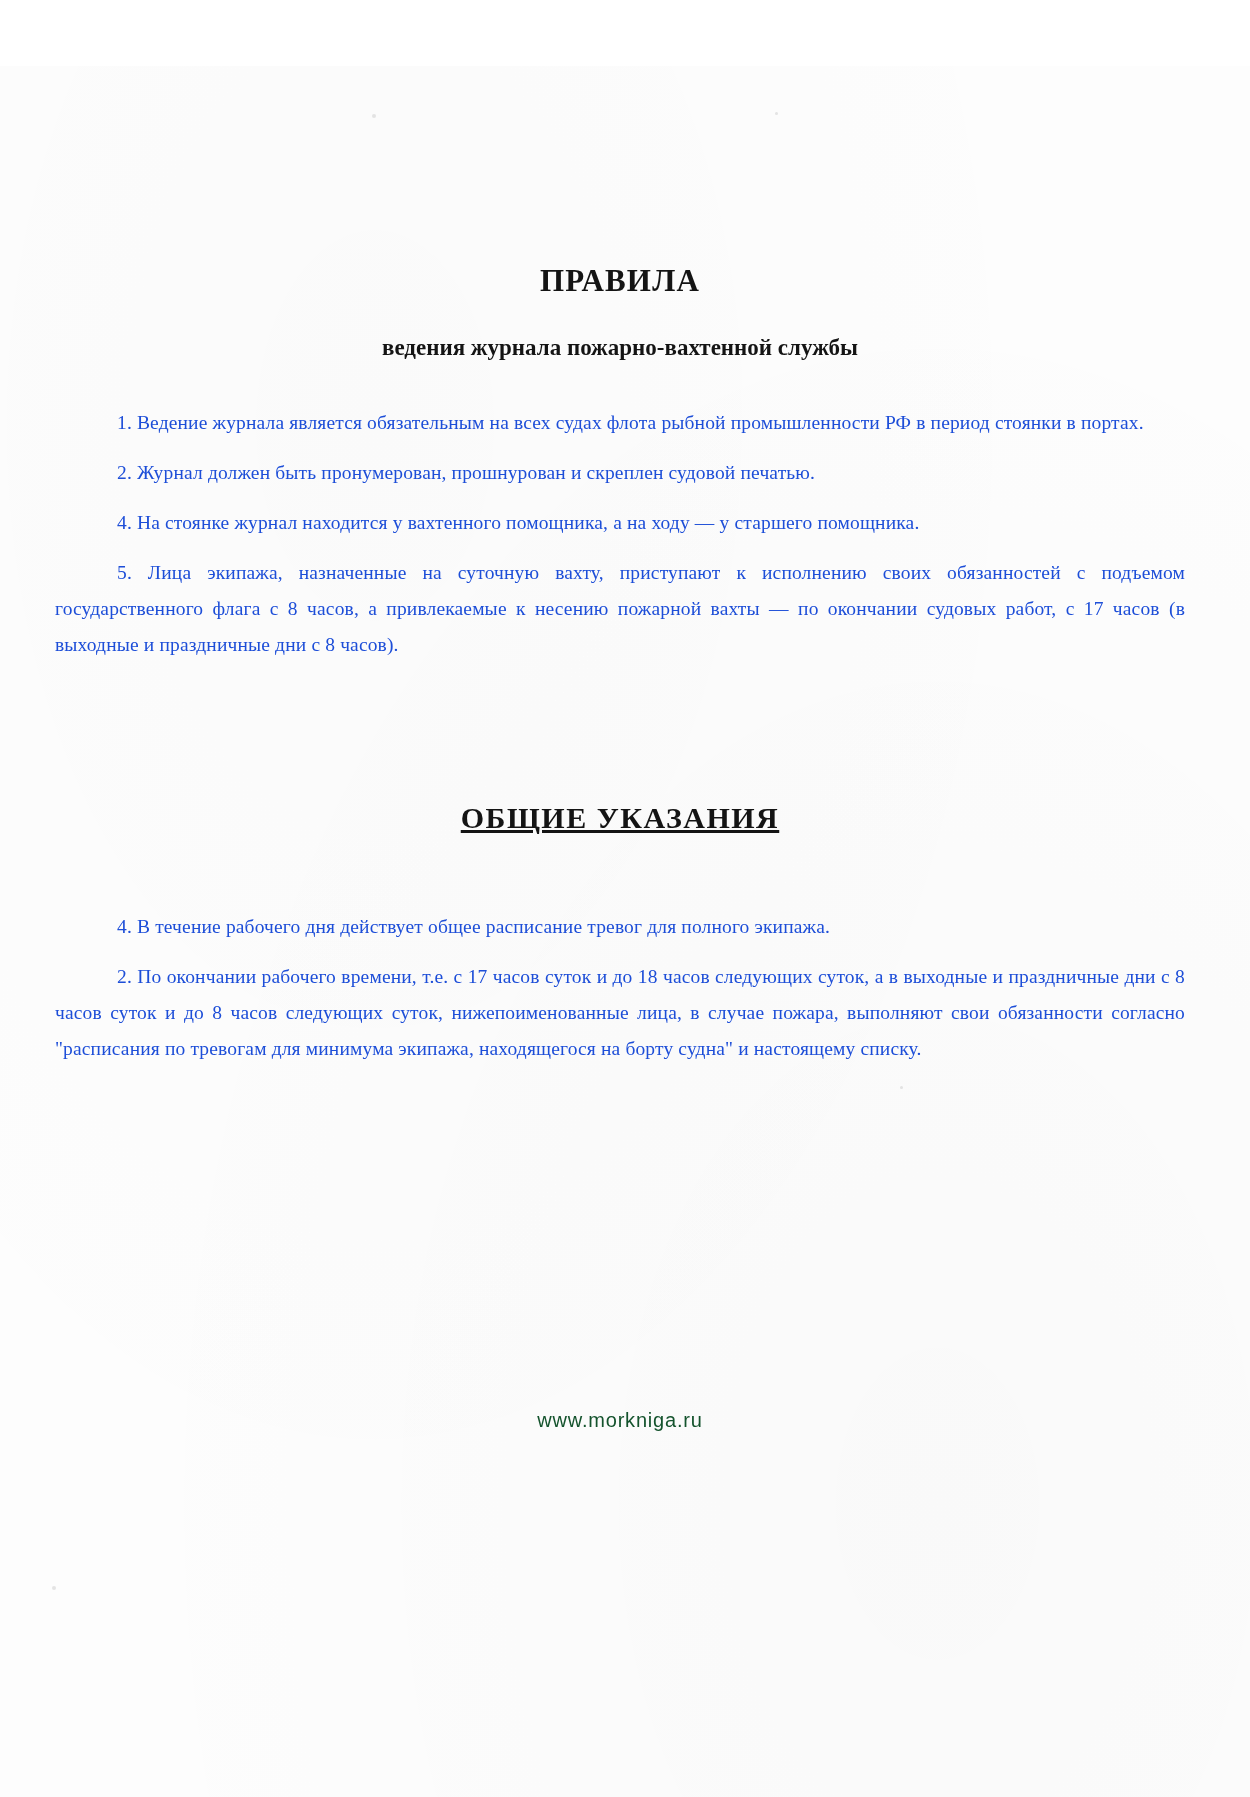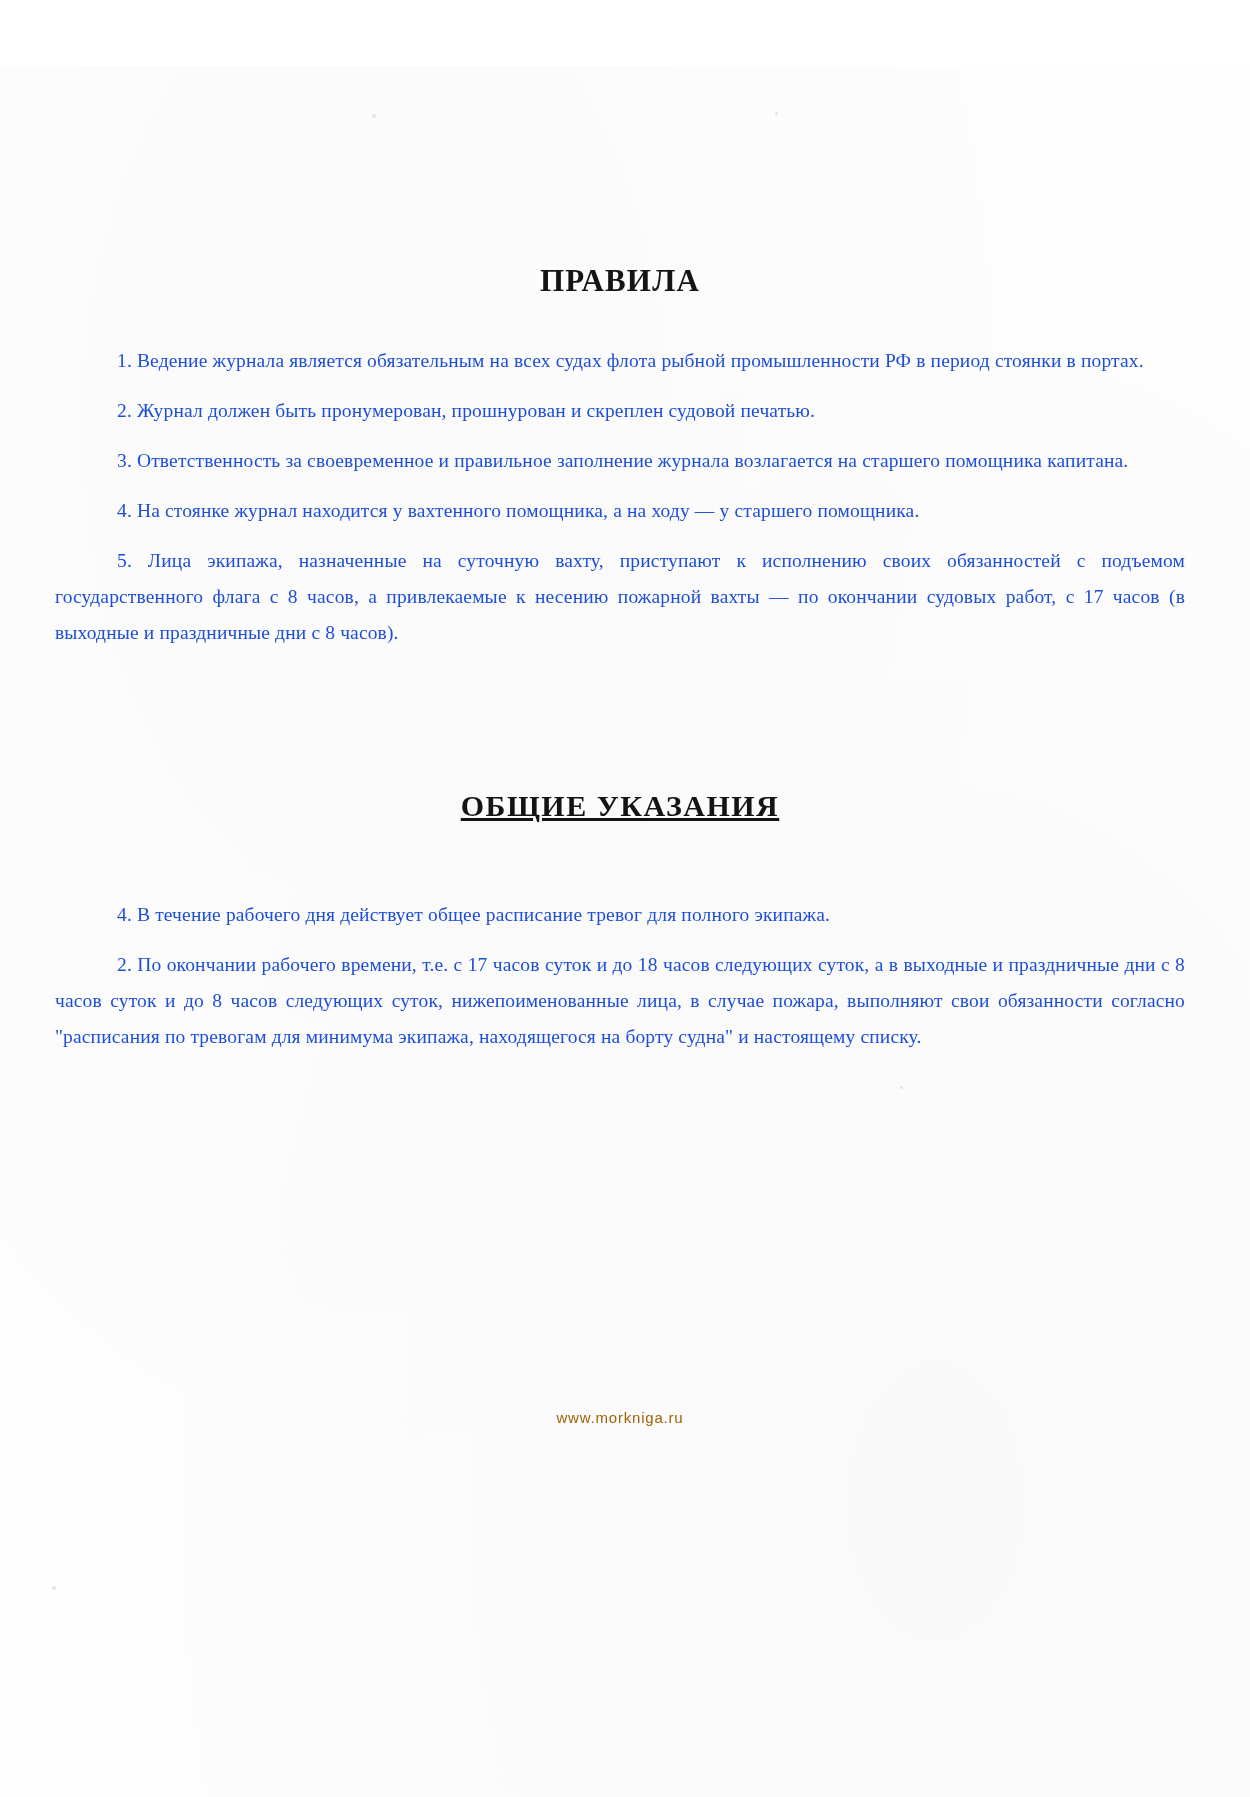--- a/index.html
+++ b/index.html
@@ -88,23 +88,23 @@
   .gap-mid {
     height: 74px;
   }
   .watermark {
     position: absolute;
     left: 0;
     top: 1343px;
     width: 1130px;
     text-align: center;
     font-family: "Liberation Sans", sans-serif;
-    font-size: 15px;
+    font-size: 20px;
     letter-spacing: 0.8px;
-    color: #a16207;
+    color: #14532d;
   }
   .speck {
     position: absolute;
     background: #cfcfcf;
     border-radius: 50%;
     opacity: 0.55;
   }
 </style>
 </head>
 <body>
@@ -113,25 +113,25 @@
   <div class="paper-tint"></div>
 
   <div class="speck" style="left:372px;top:48px;width:4px;height:4px;"></div>
   <div class="speck" style="left:775px;top:46px;width:3px;height:3px;"></div>
   <div class="speck" style="left:900px;top:1020px;width:3px;height:3px;"></div>
   <div class="speck" style="left:52px;top:1520px;width:4px;height:4px;"></div>
 
   <div class="content">
 
     <h1 class="doc-title">ПРАВИЛА</h1>
+    <h2 class="doc-subtitle">ведения журнала пожарно-вахтенной службы</h2>
 
     <div class="section-block">
       <p class="para">1. Ведение журнала является обязательным на всех судах флота рыбной промышленности РФ в период стоянки в портах.</p>
       <p class="para">2. Журнал должен быть пронумерован, прошнурован и скреплен судовой печатью.</p>
-      <p class="para">3. Ответственность за своевременное и правильное заполнение журнала возлагается на старшего помощника капитана.</p>
       <p class="para">4. На стоянке журнал находится у вахтенного помощника, а на ходу — у старшего помощника.</p>
       <p class="para">5. Лица экипажа, назначенные на суточную вахту, приступают к исполнению своих обязанностей с подъемом государственного флага с 8 часов, а привлекаемые к несению пожарной вахты — по окончании судовых работ, с 17 часов (в выходные и праздничные дни с 8 часов).</p>
     </div>
 
     <div class="gap-big"></div>
 
     <h2 class="section-head">ОБЩИЕ УКАЗАНИЯ</h2>
 
     <div class="gap-mid"></div>
 

